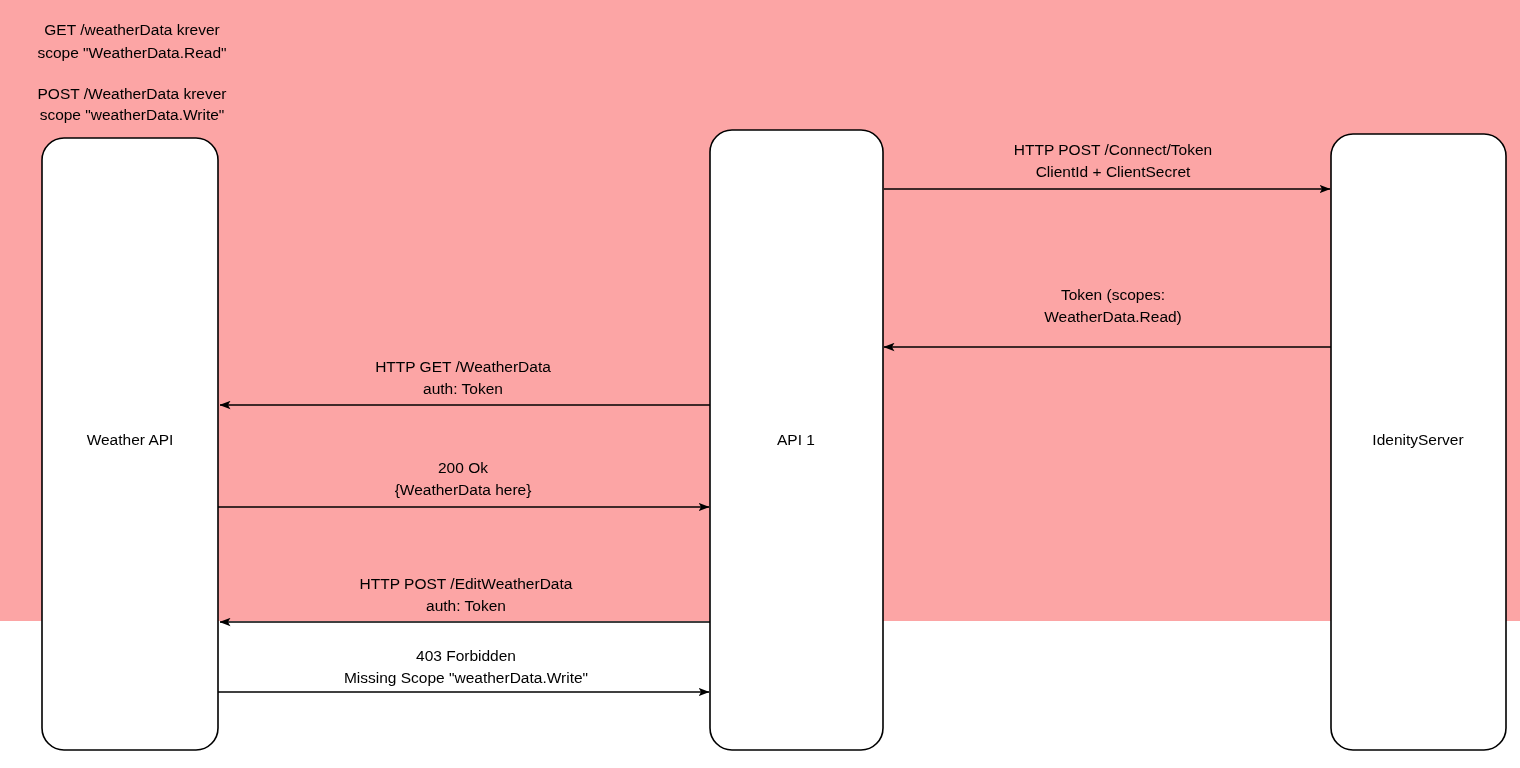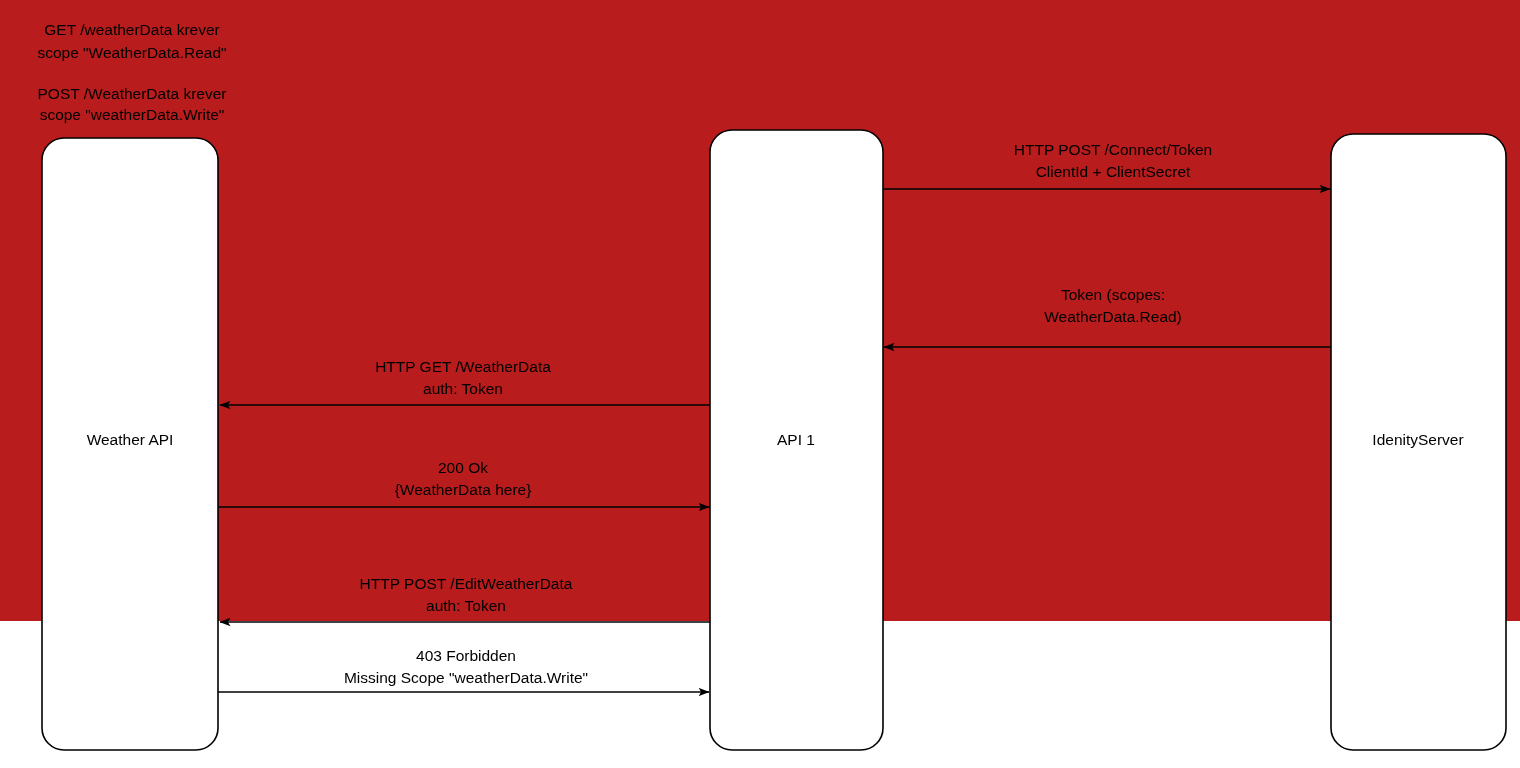--- a/index.html
+++ b/index.html
@@ -11,21 +11,21 @@
   body {
     font-family: "Liberation Sans", sans-serif;
     width: 1520px;
     height: 768px;
     overflow: hidden;
   }
   #diagram-root {
     position: relative;
     width: 1520px;
     height: 621px;
-    background: #b91c1c;
+    background: #fca5a5;
   }
   svg.diagram-canvas {
     display: block;
     width: 1520px;
     height: 768px;
   }
   .lifeline-box {
     fill: #ffffff;
     stroke: #000000;
     stroke-width: 1.6;

